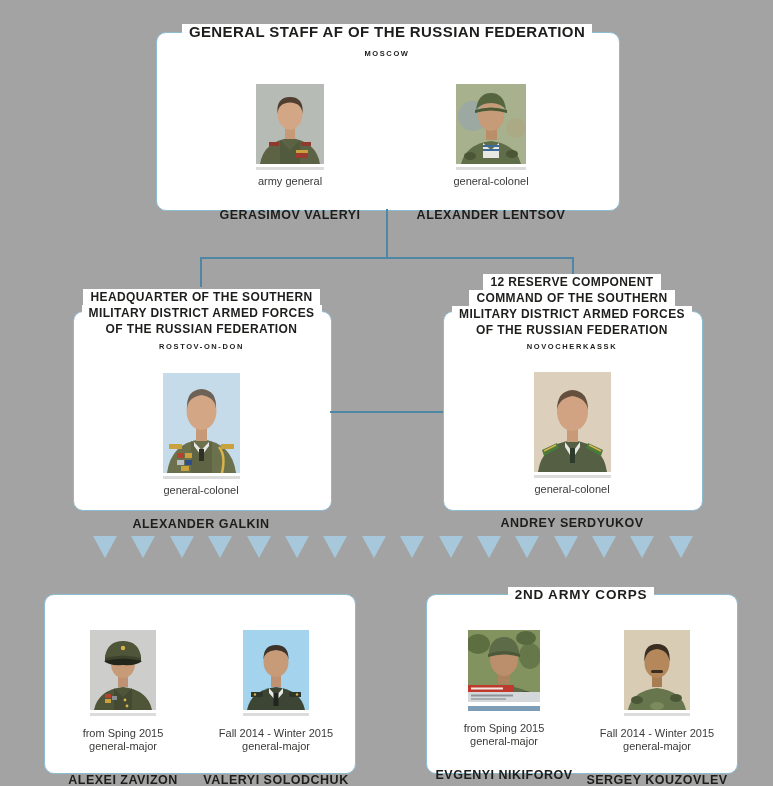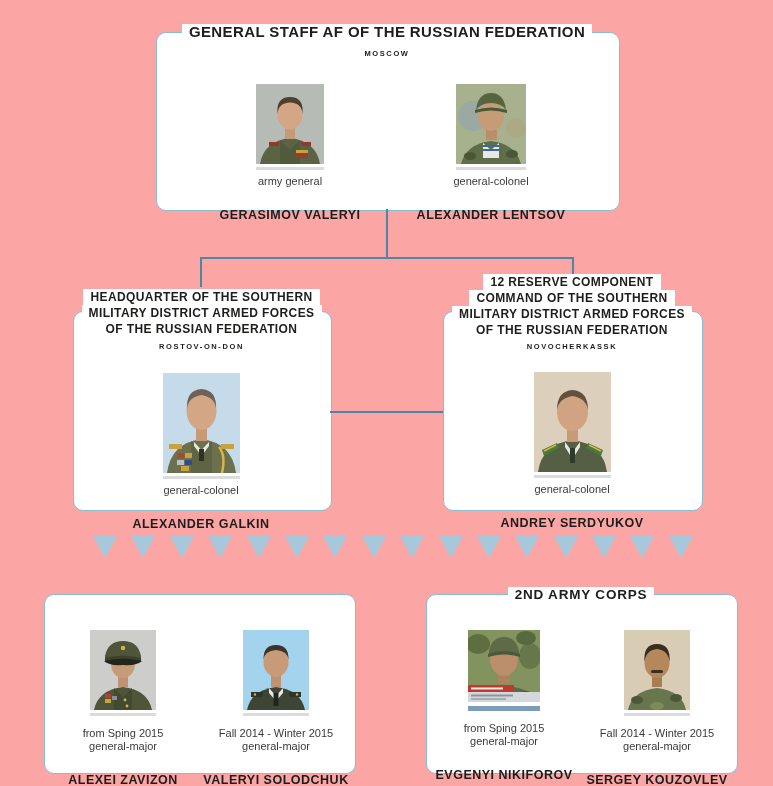--- a/index.html
+++ b/index.html
@@ -1,17 +1,17 @@
 <!DOCTYPE html>
 <html><head>
 <meta charset="utf-8">
 <style>
   html,body{margin:0;padding:0;background:#ffffff;}
   #canvas{
-    position:relative;width:773px;height:786px;background:#fca5a5;
+    position:relative;width:773px;height:786px;background:#a3a3a3;
     font-family:"Liberation Sans", sans-serif;color:#1d1d1b;overflow:hidden;
   }
   .box{
     position:absolute;border:1px solid #8cbcd2;border-radius:10px;background:#ffffff;
   }
   .org-title{
     position:absolute;text-align:center;font-weight:700;color:#1d1d1b;z-index:3;
     letter-spacing:.4px;
   }
   .org-title .tl{display:block;line-height:16px;}

